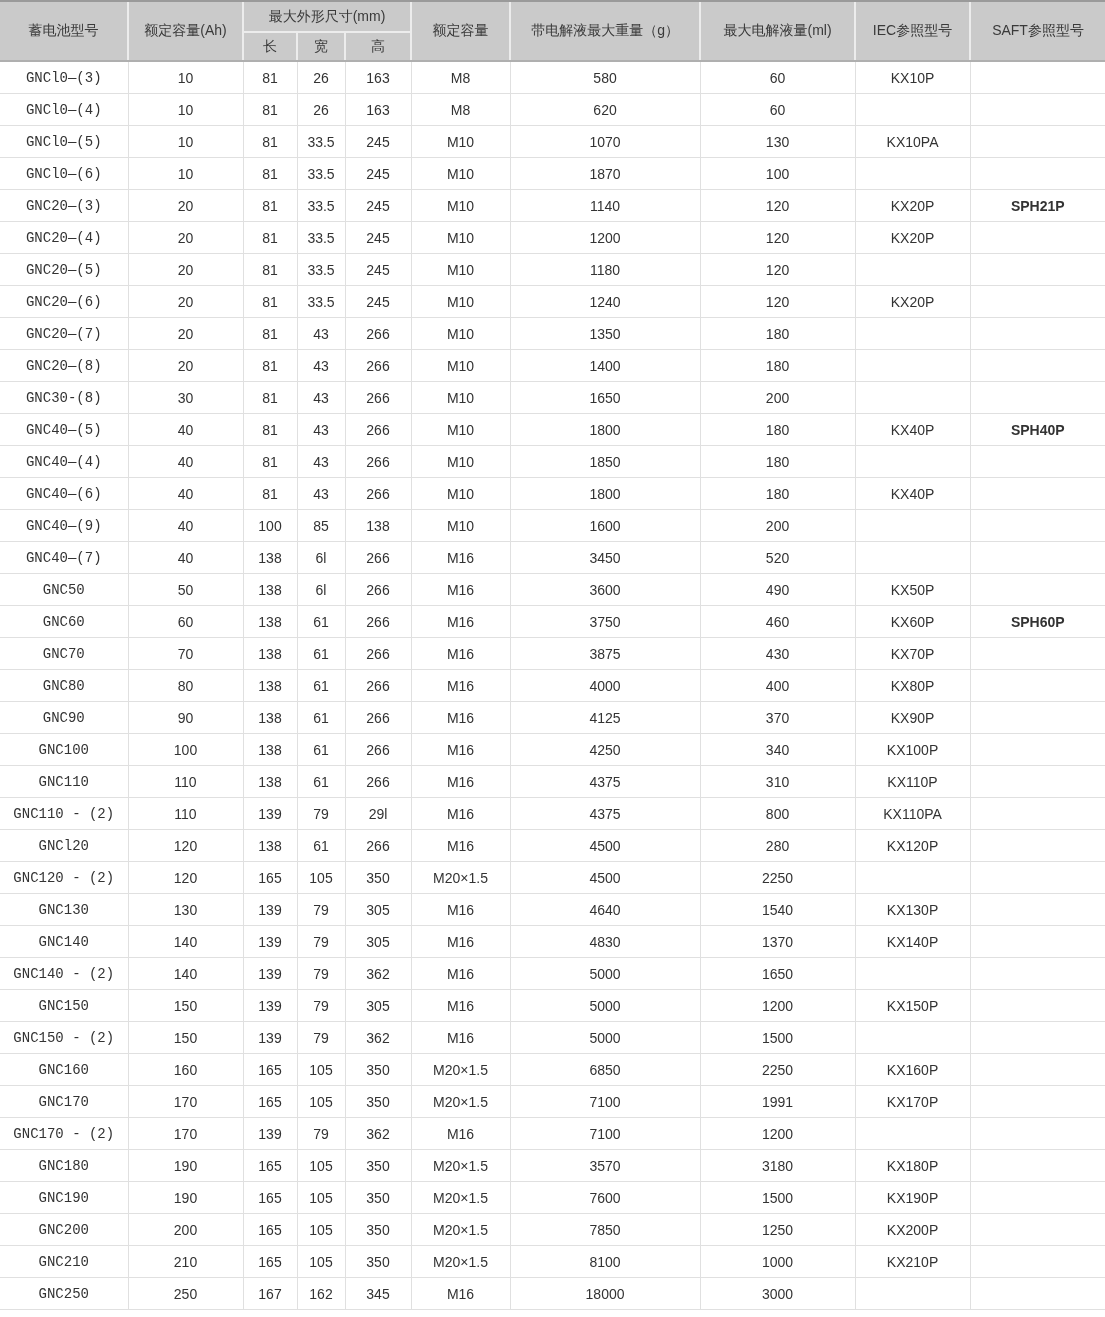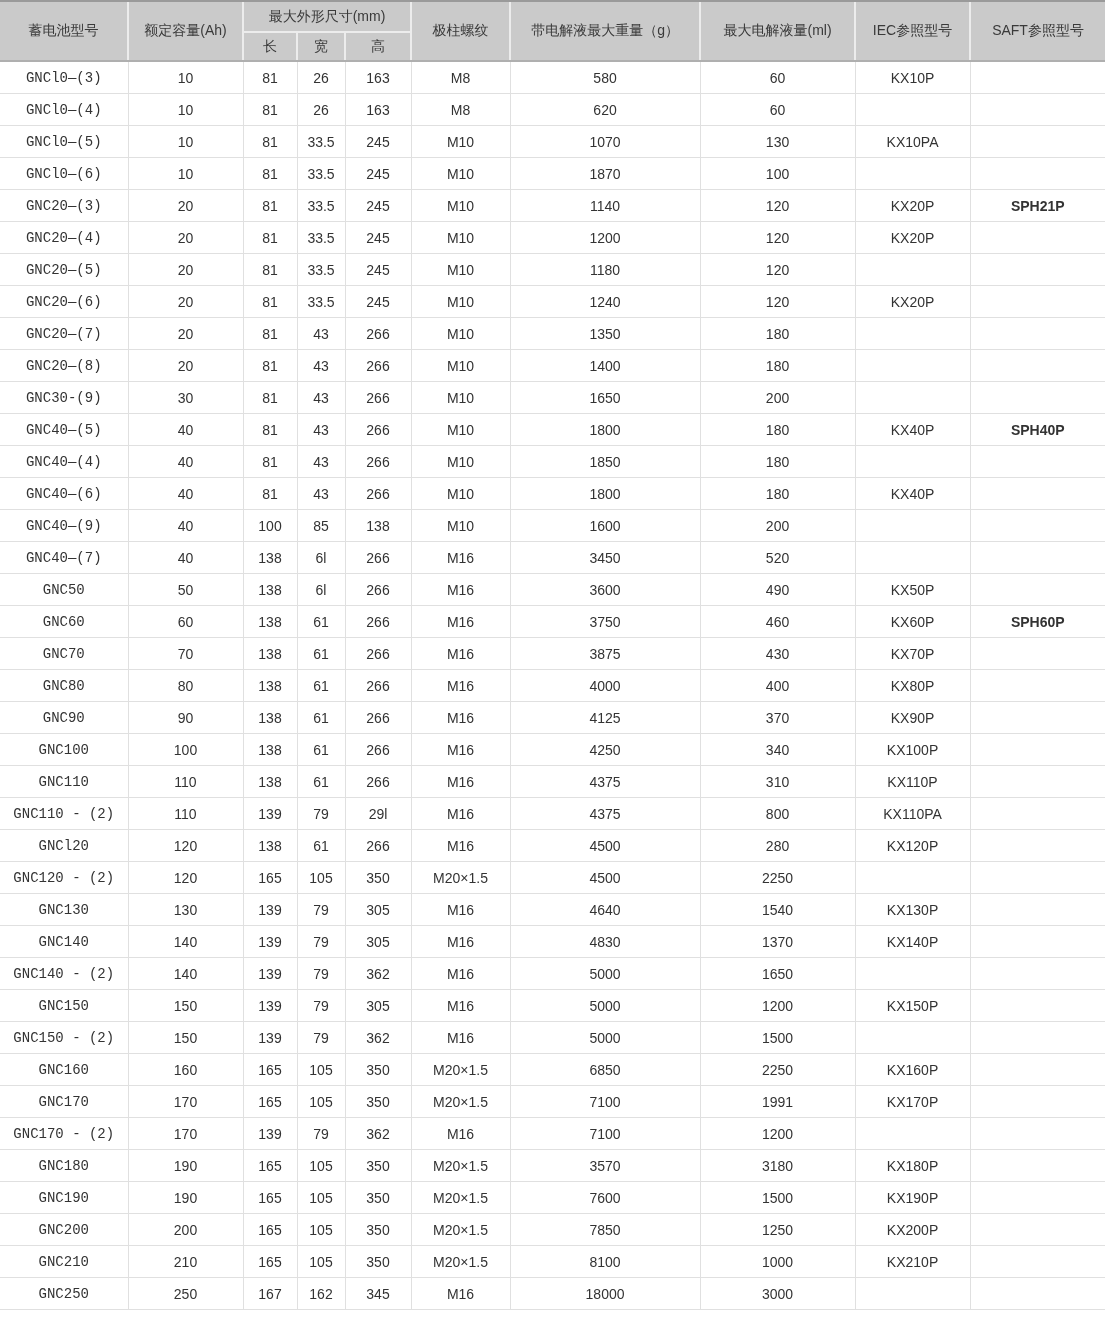--- a/index.html
+++ b/index.html
@@ -72,21 +72,21 @@
       <col style="width:190px">
       <col style="width:155px">
       <col style="width:115px">
       <col style="width:135px">
     </colgroup>
     <thead>
       <tr>
         <th rowspan="2" class="first-col">蓄电池型号</th>
         <th rowspan="2">额定容量(Ah)</th>
         <th colspan="3">最大外形尺寸(mm)</th>
-        <th rowspan="2">极柱螺纹</th>
+        <th rowspan="2">额定容量</th>
         <th rowspan="2">带电解液最大重量（g）</th>
         <th rowspan="2">最大电解液量(ml)</th>
         <th rowspan="2">IEC参照型号</th>
         <th rowspan="2" class="last-col">SAFT参照型号</th>
       </tr>
       <tr class="sub">
         <th>长</th>
         <th>宽</th>
         <th>高</th>
       </tr>
@@ -206,21 +206,21 @@
           <td>81</td>
           <td>43</td>
           <td>266</td>
           <td>M10</td>
           <td>1400</td>
           <td>180</td>
           <td></td>
           <td></td>
         </tr>
         <tr>
-          <td>GNC30-(9)</td>
+          <td>GNC30-(8)</td>
           <td>30</td>
           <td>81</td>
           <td>43</td>
           <td>266</td>
           <td>M10</td>
           <td>1650</td>
           <td>200</td>
           <td></td>
           <td></td>
         </tr>

